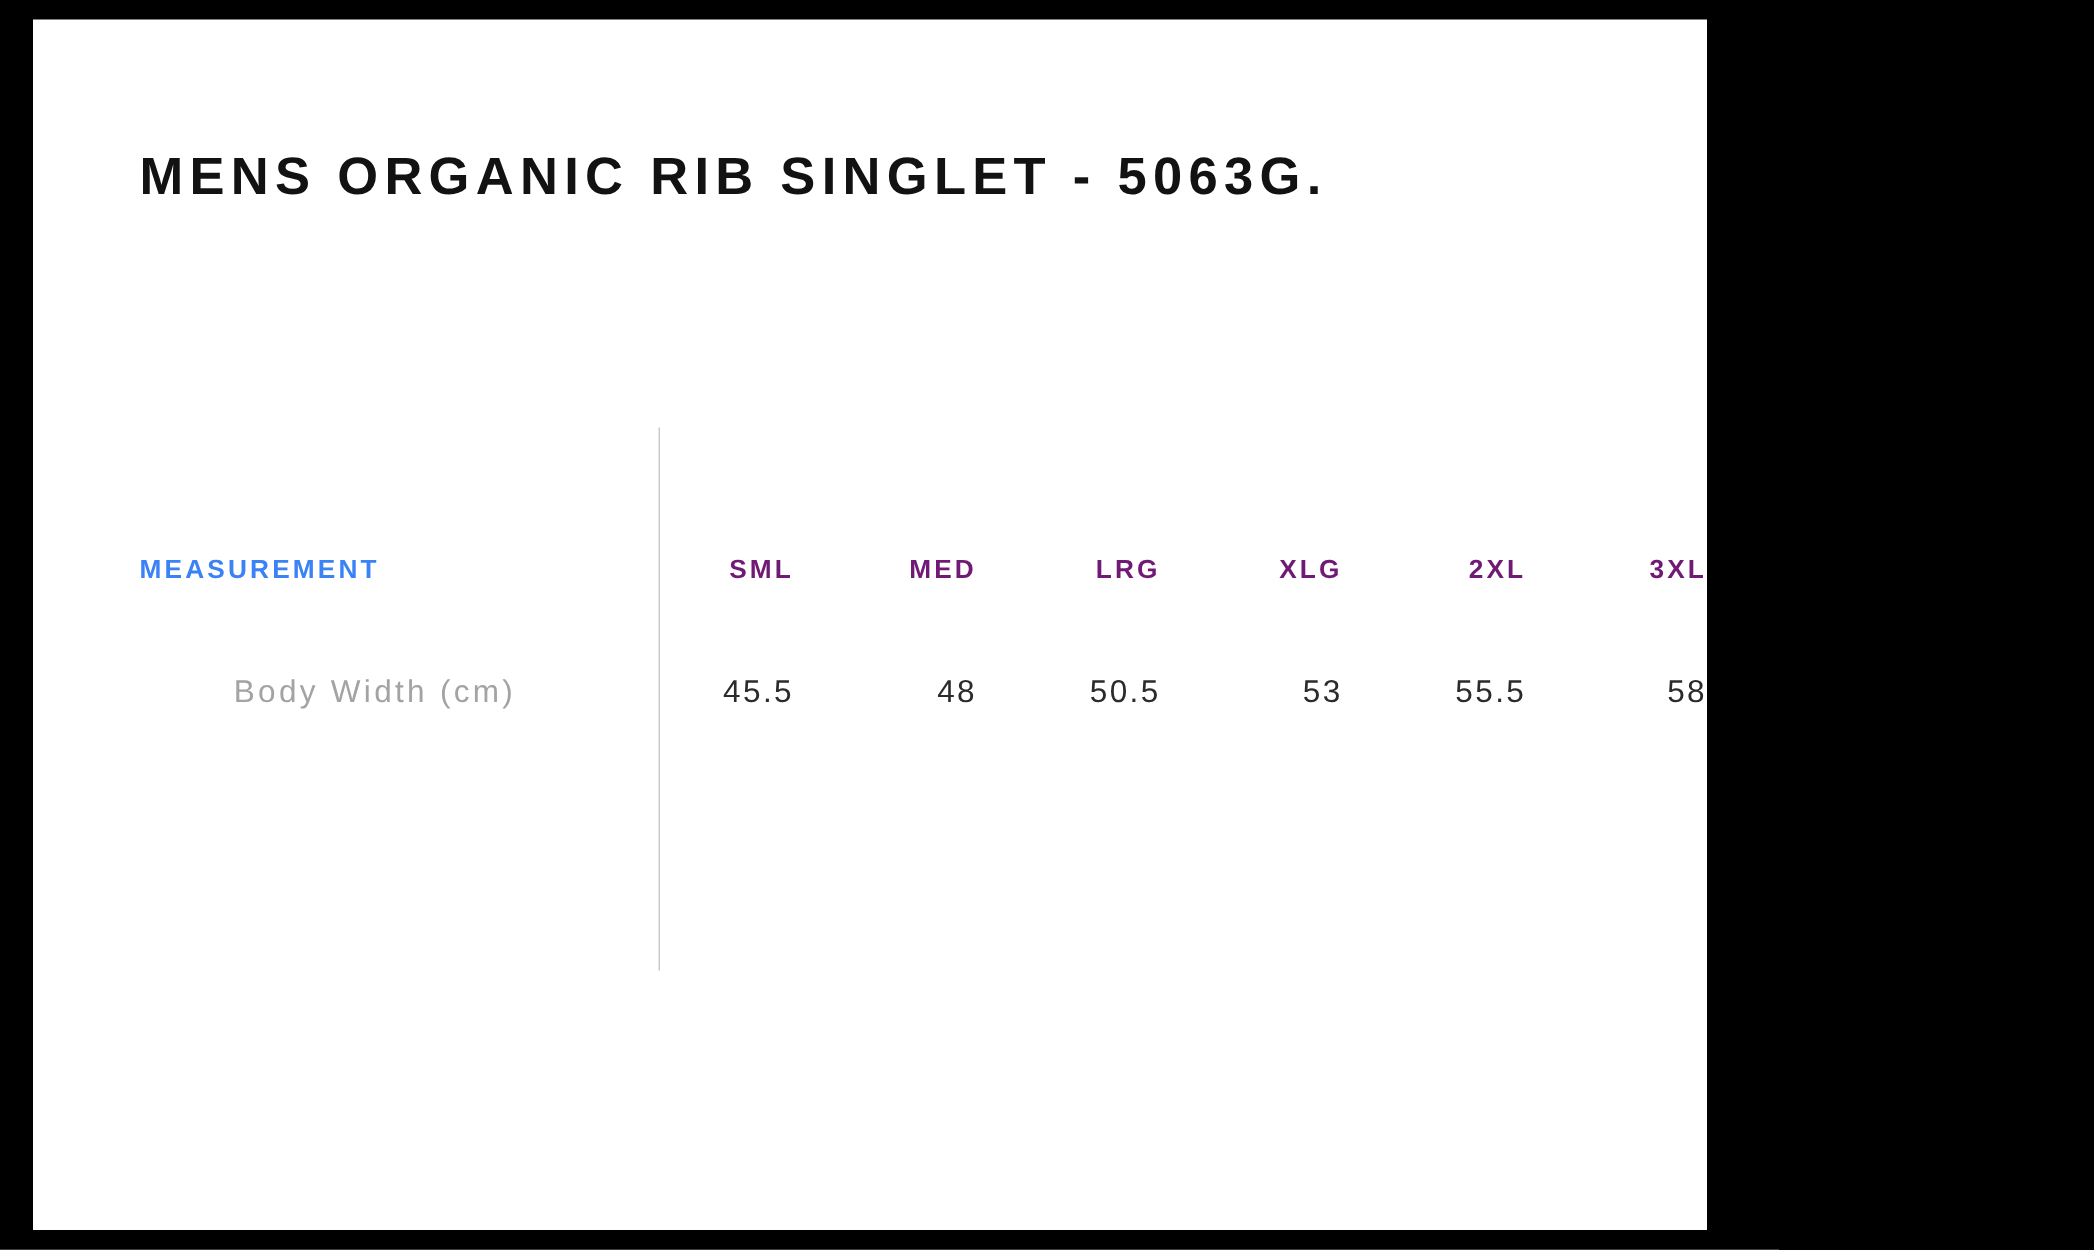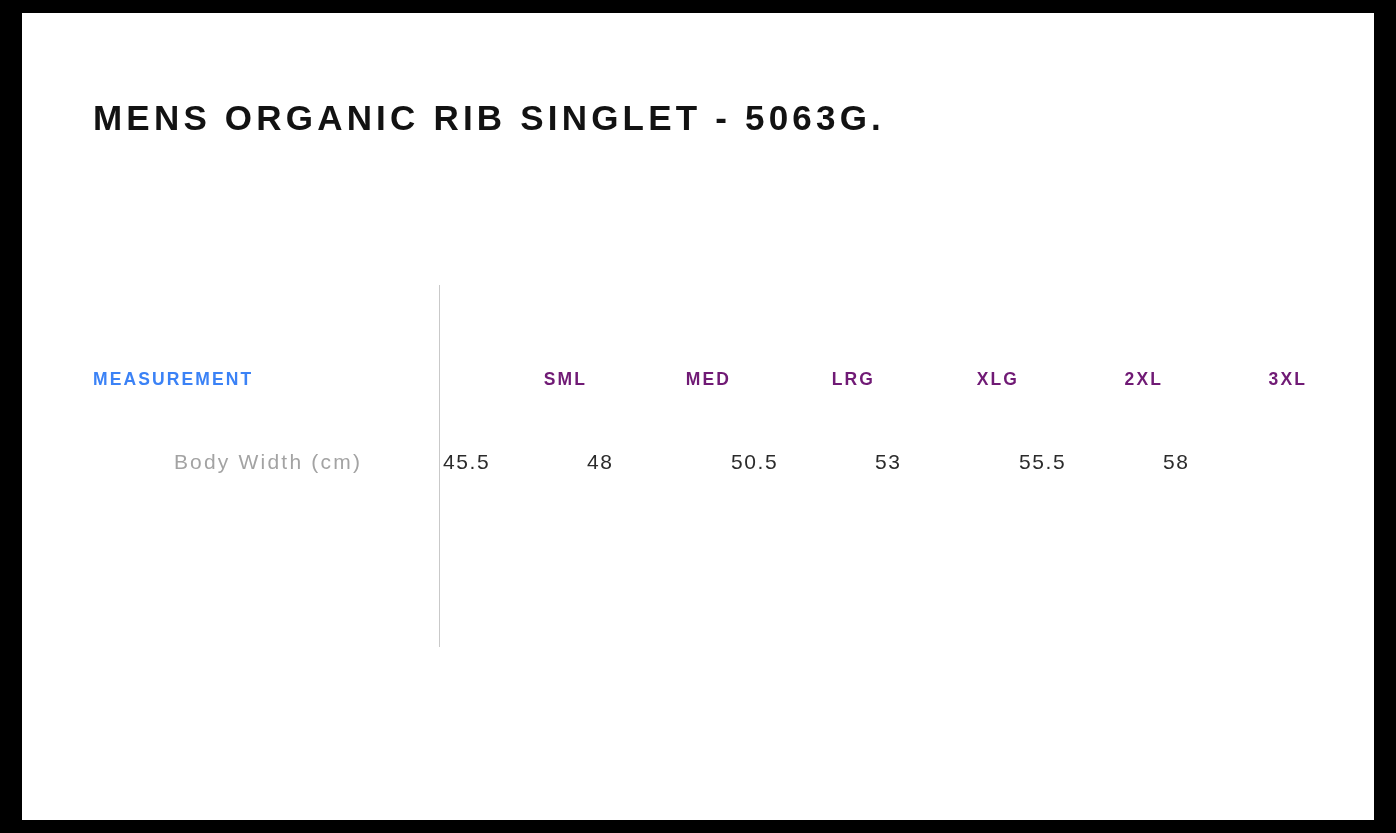--- a/index.html
+++ b/index.html
@@ -10,21 +10,21 @@
   body {
     width: 1396px;
     height: 833px;
     font-family: "Liberation Sans", sans-serif;
     overflow: hidden;
   }
   .page {
     position: absolute;
     left: 22px;
     top: 13px;
-    width: 1352px;
+    width: 1116px;
     height: 807px;
     background: #ffffff;
   }
   .title {
     position: absolute;
     left: 71px;
     top: 85px;
     font-size: 35px;
     font-weight: bold;
     letter-spacing: 4.2px;
@@ -77,21 +77,21 @@
     text-align: center;
     font-size: 21px;
     font-weight: normal;
     letter-spacing: 2.2px;
     color: #a3a3a3;
     height: 94px;
     vertical-align: middle;
     white-space: nowrap;
   }
   .row-val {
-    text-align: left;
+    text-align: right;
     font-size: 21px;
     font-weight: normal;
     letter-spacing: 1.6px;
     color: #2b2b2b;
     height: 94px;
     vertical-align: middle;
   }
   .footnote {
     position: absolute;
     left: 71px;

